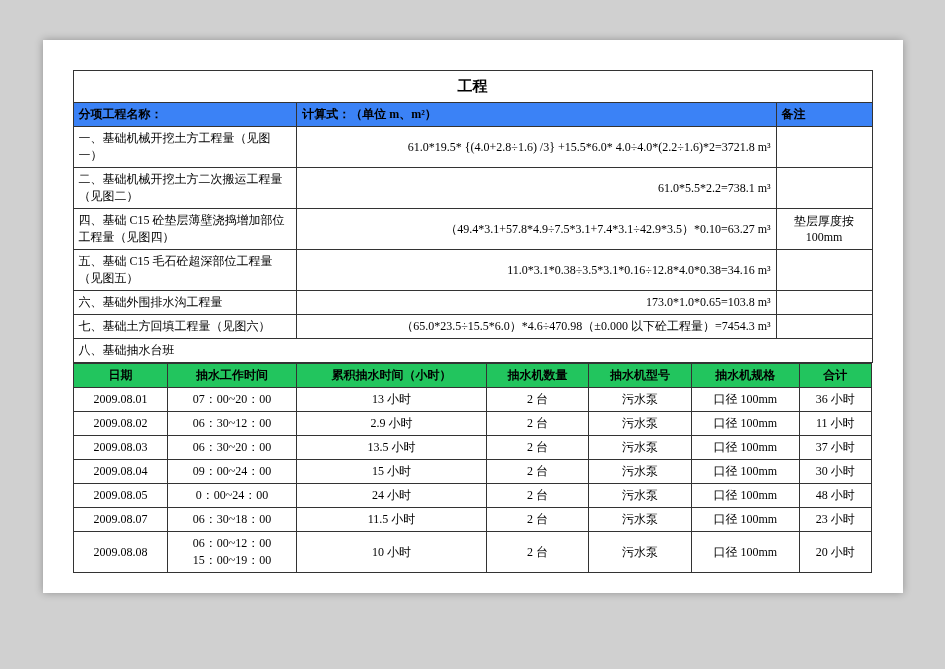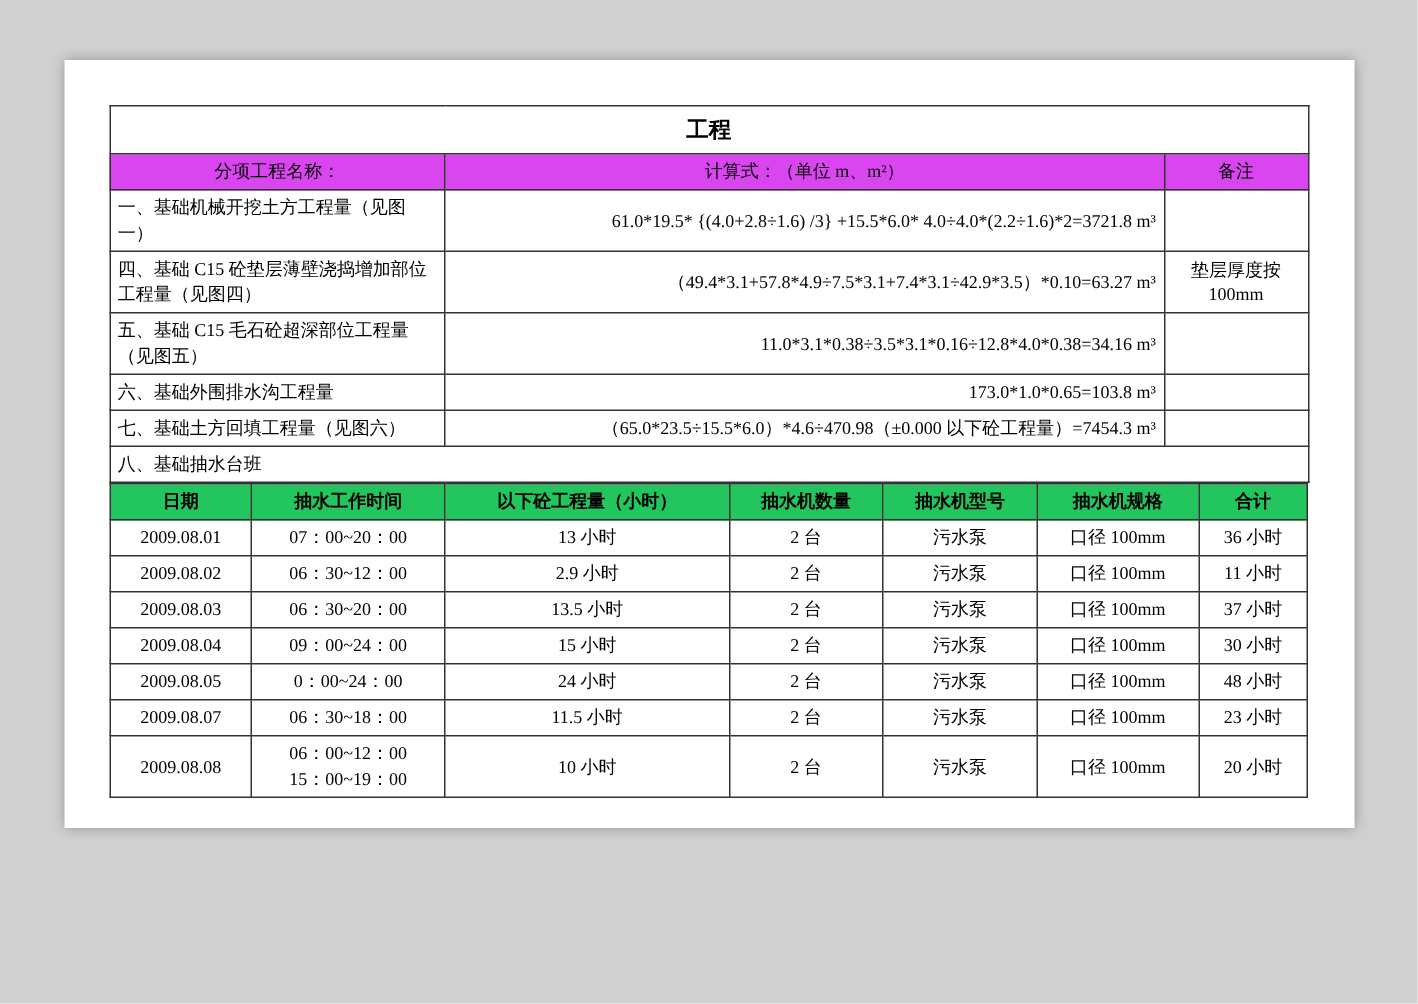--- a/index.html
+++ b/index.html
@@ -30,23 +30,22 @@
       vertical-align: middle;
     }
     .title-row td {
       text-align: center;
       font-size: 15px;
       font-weight: bold;
       padding: 6px;
       margin-left: 42px;
     }
     .header-row td {
-      text-align: center;
-      font-weight: normal;
-      background: #d946ef;
+      font-weight: bold;
+      background: #3b82f6;
     }
     .section-label {
       text-align: left;
       font-weight: normal;
     }
     .formula-cell {
       text-align: right;
     }
     .note-cell {
       text-align: center;
@@ -83,20 +82,25 @@
       <td style="width:60%">计算式：（单位 m、m²）</td>
       <td style="width:12%">备注</td>
     </tr>
 
     <tr>
       <td class="section-label">一、基础机械开挖土方工程量（见图一）</td>
       <td class="formula-cell">61.0*19.5*  {(4.0+2.8÷1.6) /3}  +15.5*6.0* 4.0÷4.0*(2.2÷1.6)*2=3721.8 m³</td>
       <td class="note-cell"></td>
     </tr>
 
+    <tr>
+      <td class="section-label">二、基础机械开挖土方二次搬运工程量（见图二）</td>
+      <td class="formula-cell">61.0*5.5*2.2=738.1 m³</td>
+      <td class="note-cell"></td>
+    </tr>
 
 
     <tr>
       <td class="section-label">四、基础 C15 砼垫层薄壁浇捣增加部位工程量（见图四）</td>
       <td class="formula-cell">（49.4*3.1+57.8*4.9÷7.5*3.1+7.4*3.1÷42.9*3.5）*0.10=63.27 m³</td>
       <td class="note-cell">垫层厚度按 100mm</td>
     </tr>
 
     <tr>
       <td class="section-label">五、基础 C15 毛石砼超深部位工程量（见图五）</td>
@@ -120,21 +124,21 @@
       <td colspan="3" class="section-label" style="padding: 3px 5px;">八、基础抽水台班</td>
     </tr>
 
     <tr>
       <td colspan="3" style="padding:0; border:none;">
         <table class="sub-table">
           <thead>
             <tr class="sub-header">
               <th>日期</th>
               <th>抽水工作时间</th>
-              <th>以下砼工程量（小时）</th>
+              <th>累积抽水时间（小时）</th>
               <th>抽水机数量</th>
               <th>抽水机型号</th>
               <th>抽水机规格</th>
               <th>合计</th>
             </tr>
           </thead>
           <tbody>
             <tr>
               <td>2009.08.01</td>
               <td>07：00~20：00</td>

